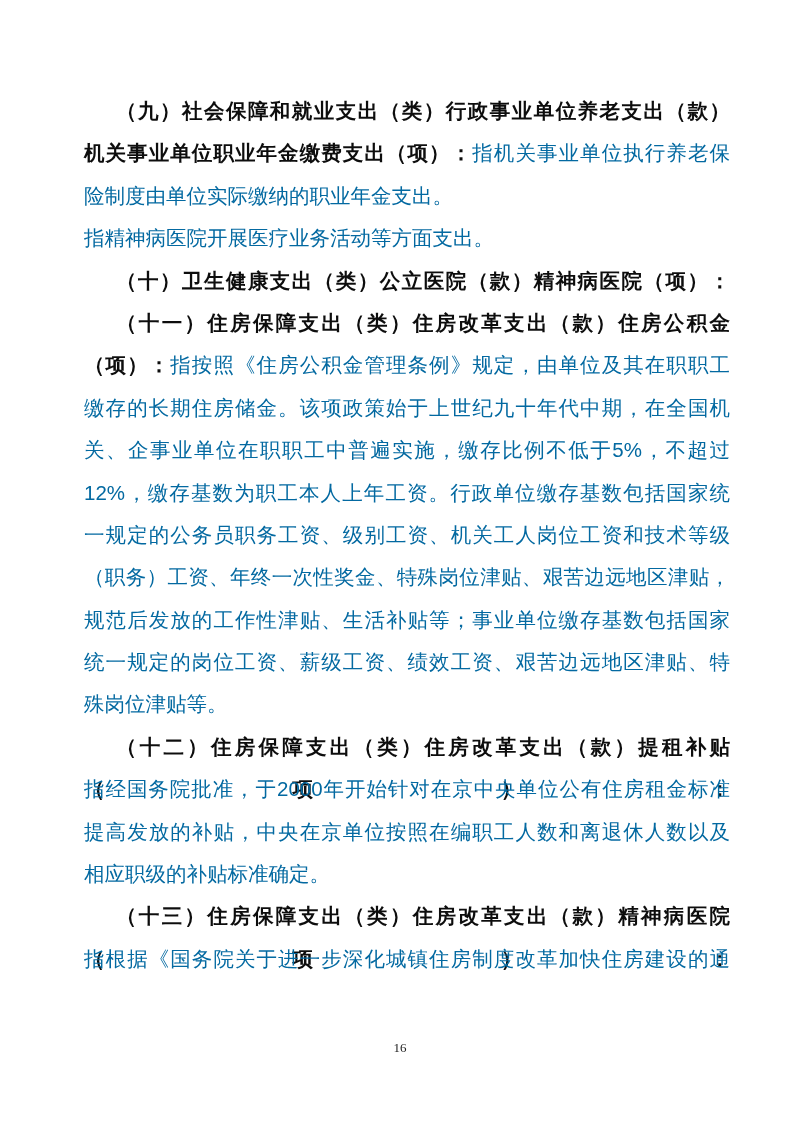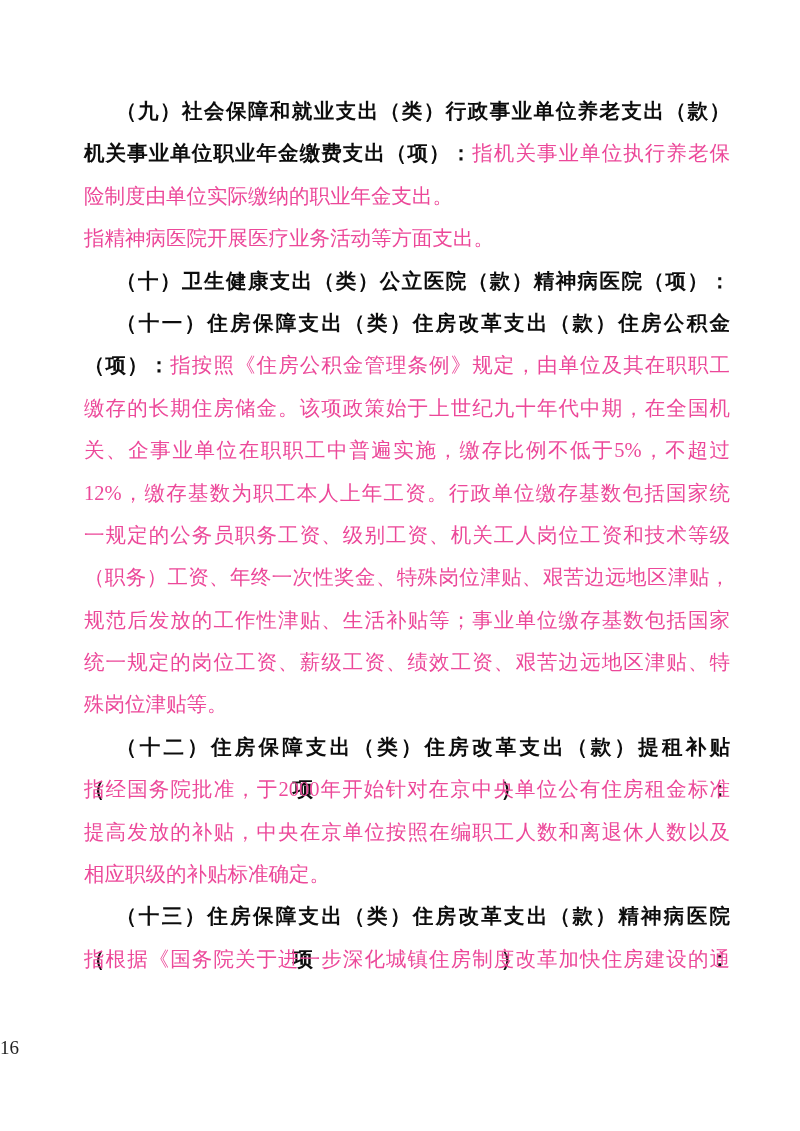--- a/index.html
+++ b/index.html
@@ -32,33 +32,33 @@
     overflow: visible;
   }
   .line.ind { text-indent: 32px; }
   .line.end { text-align: center; text-align-last: left; }
   .b {
     font-family: Liberation Serif, serif;
     font-weight: 700;
     color: #0d0d0d;
   }
   .r {
-    font-family: Liberation Serif, serif;
+    font-family: Liberation Sans, sans-serif;
     font-weight: 400;
-    color: #ec4899;
+    color: #0369a1;
   }
   .pagenum {
     position: absolute;
     top: 1038px;
     left: 0;
     width: 100%;
     height: 20px;
     line-height: 20px;
-    text-align: left;
-    font-size: 19px;
+    text-align: center;
+    font-size: 13px;
     font-family: "Liberation Serif", serif;
     color: #222222;
   }
 </style>
 </head>
 <body>
 
 <div class="page">
   <div class="content">
 

